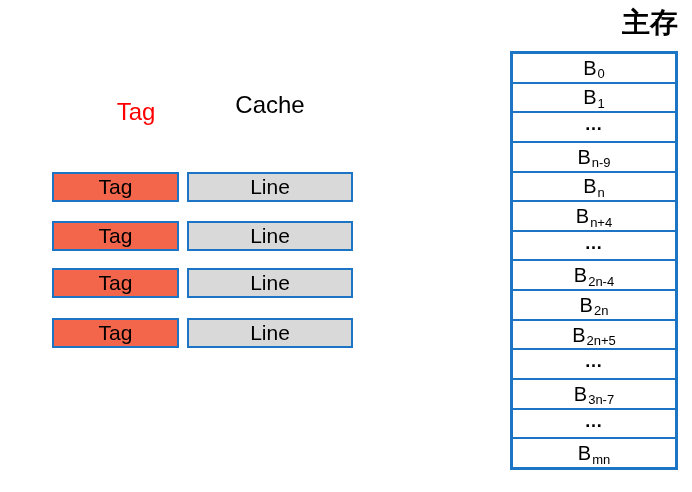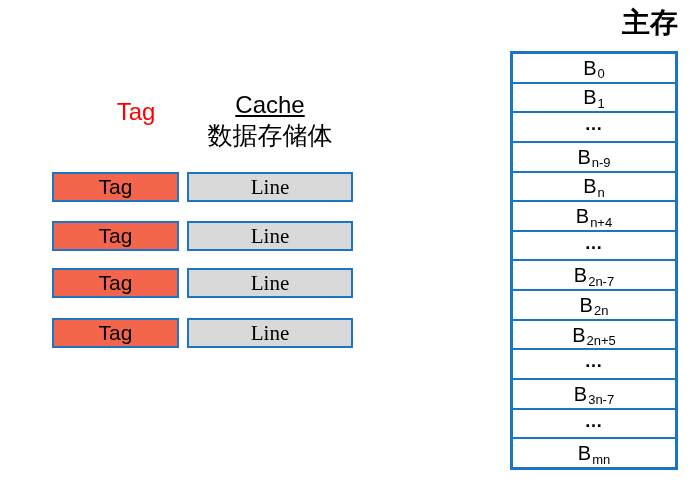--- a/index.html
+++ b/index.html
@@ -21,41 +21,41 @@
 
   
   .tag-col-label{
     position:absolute;left:104px;top:98px;width:64px;
     text-align:center;font-size:24px;color:var(--red);
   }
   .cache-header{
     position:absolute;left:185px;top:90px;width:170px;
     text-align:center;line-height:30px;
   }
-  .cache-header .l1{font-size:24px;text-decoration:underline;}
+  .cache-header .l1{font-size:24px;}
   .cache-header .l2{font-size:25px;}
 
   
   .cache-rows{position:absolute;left:52px;top:0;width:301px;height:492px;}
   .cache-row{
     position:absolute;left:0;width:301px;height:30px;
     display:flex;gap:8px;
   }
   .cache-row:nth-child(1){top:172px;}
   .cache-row:nth-child(2){top:221px;}
   .cache-row:nth-child(3){top:268px;}
   .cache-row:nth-child(4){top:318px;}
   .box{
     box-sizing:border-box;height:30px;
     border:2px solid var(--blue);
     display:flex;align-items:center;justify-content:center;
     font-size:21px;
   }
   .tag-box{width:127px;background:var(--tag-fill);}
-  .line-box{width:166px;background:var(--line-fill);font-family:Liberation Serif, serif;}
+  .line-box{width:166px;background:var(--line-fill);}
 
   
   .mem-title{
     position:absolute;left:510px;top:4px;width:168px;
     text-align:right;font-size:28px;font-weight:bold;
   }
   .mem-table{
     position:absolute;left:510px;top:51px;width:168px;height:419px;
     box-sizing:border-box;border:3px solid var(--blue);
     display:flex;flex-direction:column;background:#ffffff;
@@ -73,21 +73,20 @@
 </style>
 </head>
 <body>
 
 <div class="canvas">
 
   <div class="tag-col-label">Tag</div>
 
   <div class="cache-header">
     <div class="l1">Cache</div>
-    <div class="l2">数据存储体</div>
   </div>
 
   <div class="cache-rows" id="cache-rows">
       <div class="cache-row">
         <div class="box tag-box">Tag</div>
         <div class="box line-box">Line</div>
       </div>
       <div class="cache-row">
         <div class="box tag-box">Tag</div>
         <div class="box line-box">Line</div>
@@ -126,21 +125,21 @@
       </div>
       <div class="mem-row">
         <span class="base">B</span>
         <span class="sub">n+4</span>
       </div>
       <div class="mem-row ellipsis">
         <span class="base">…</span>
       </div>
       <div class="mem-row">
         <span class="base">B</span>
-        <span class="sub">2n-7</span>
+        <span class="sub">2n-4</span>
       </div>
       <div class="mem-row">
         <span class="base">B</span>
         <span class="sub">2n</span>
       </div>
       <div class="mem-row">
         <span class="base">B</span>
         <span class="sub">2n+5</span>
       </div>
       <div class="mem-row ellipsis">

